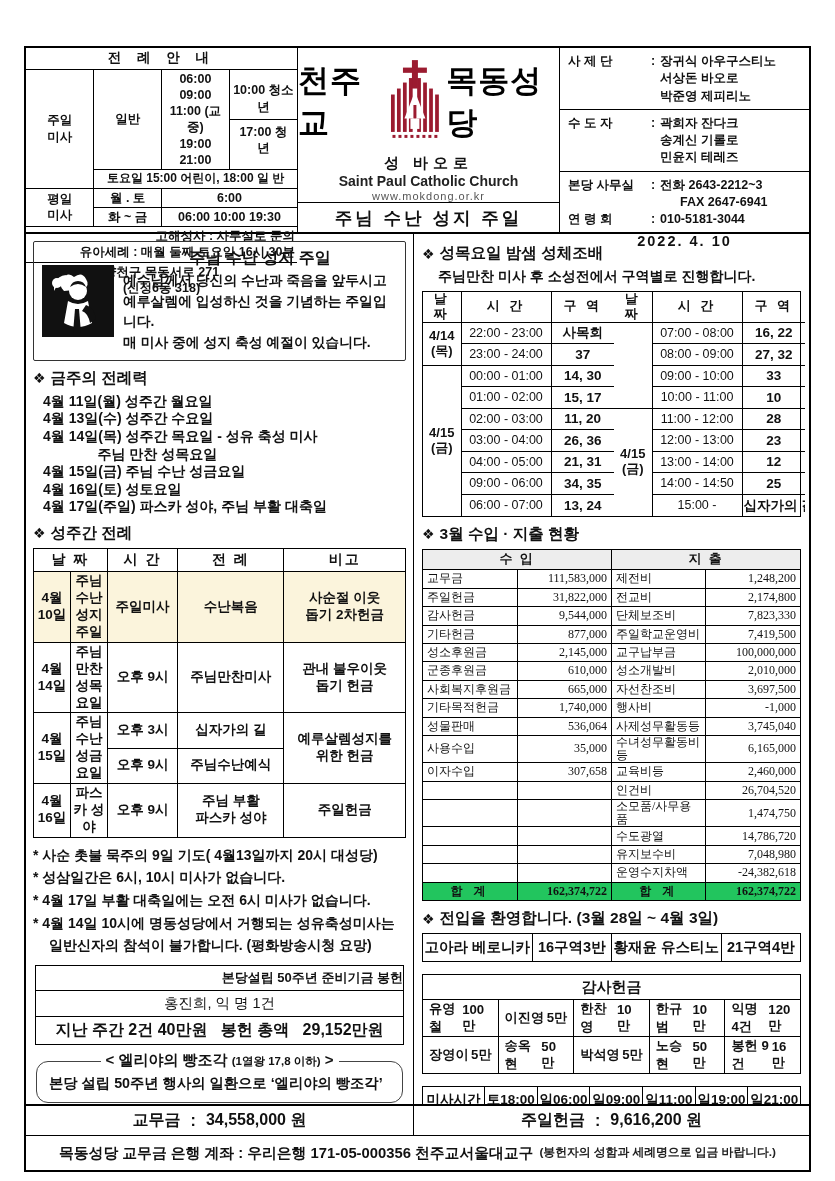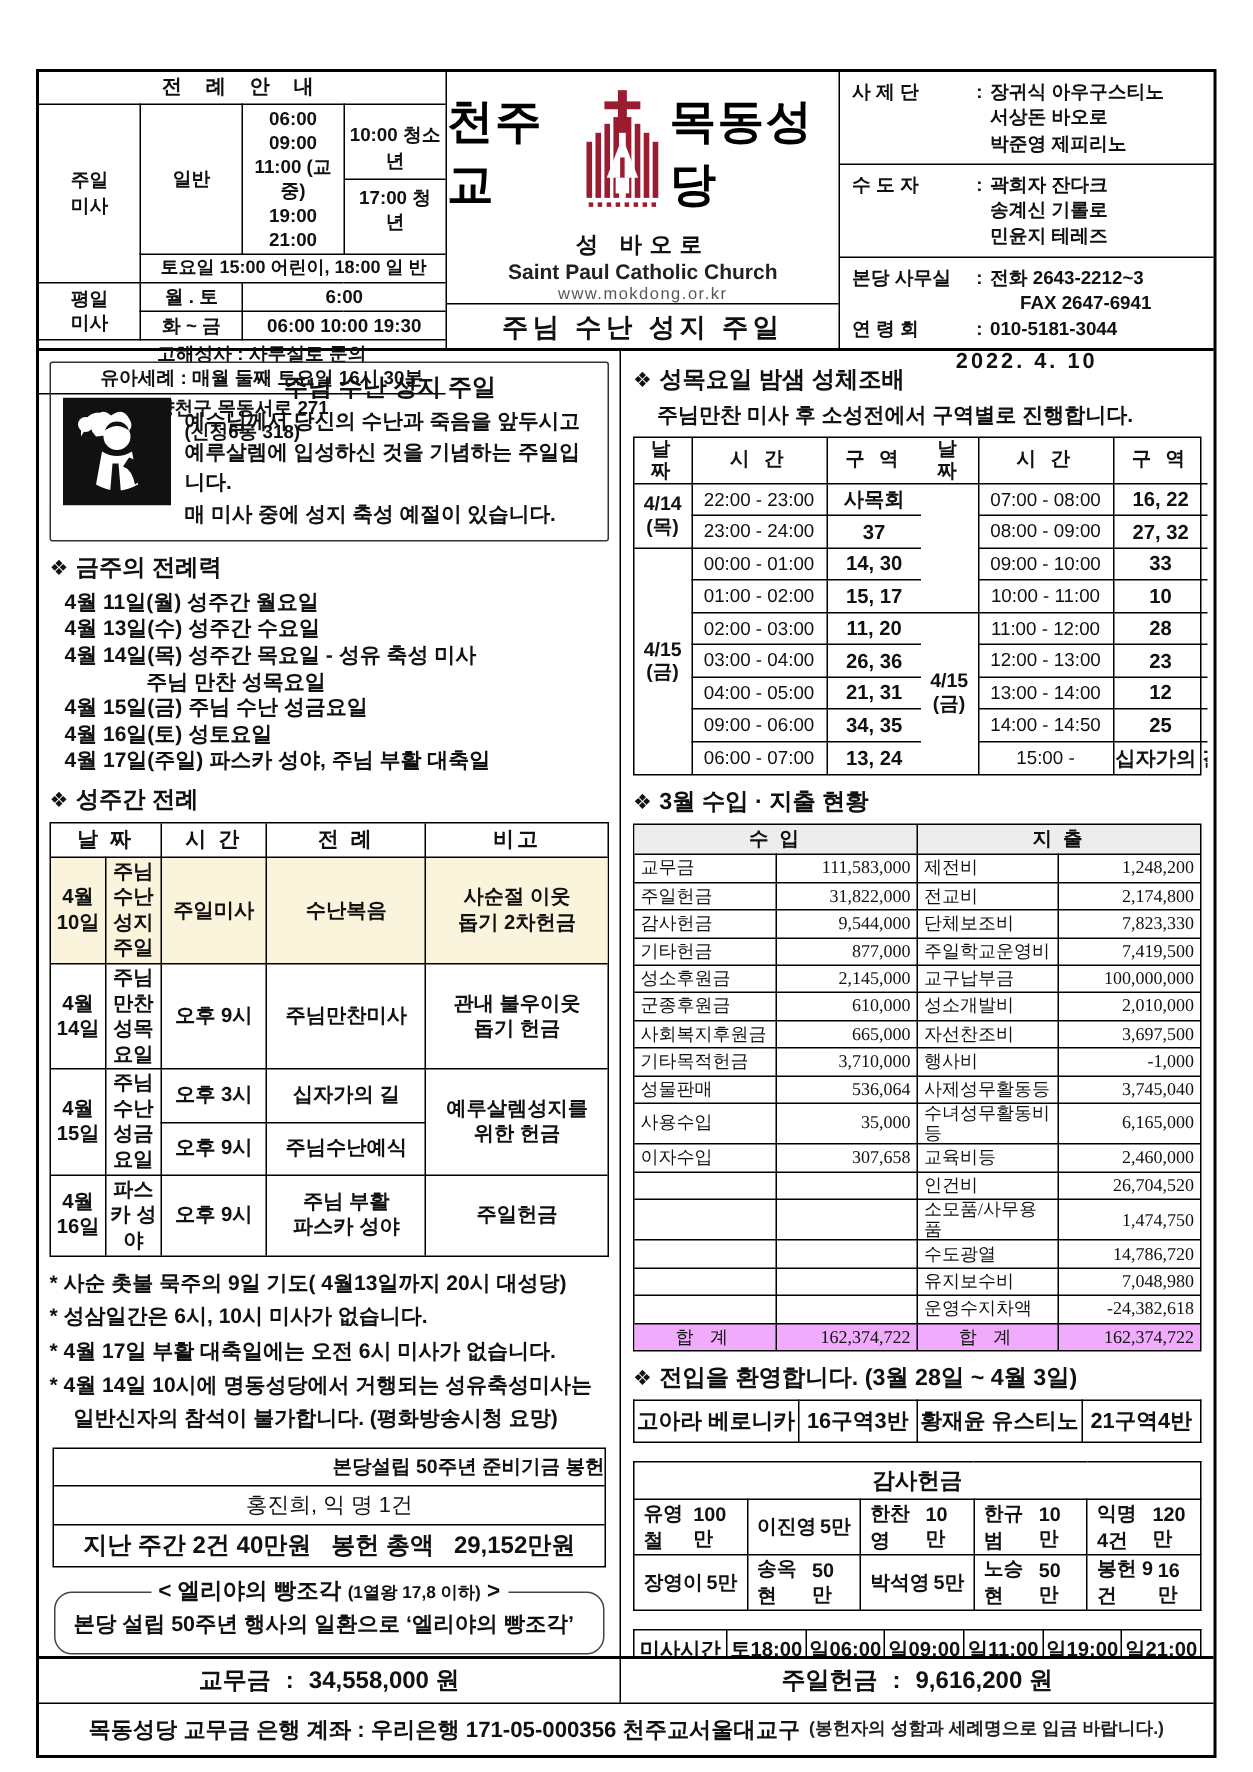--- a/index.html
+++ b/index.html
@@ -15,21 +15,21 @@
   .h-left{width:272px;border-right:1px solid #000;}
   table.sched{width:100%;height:100%;border-collapse:collapse;border-style:hidden;
       font-size:12.5px;font-weight:bold;text-align:center;table-layout:fixed;}
   table.sched td{border:1px solid #000;padding:1px 2px;line-height:1.3;}
   .sched .ttl{letter-spacing:6px;height:21px;font-size:13.5px;}
   .sched .c1{width:42px;} .sched .c2{width:40px;} .sched .c3{width:108px;} .sched .c4{width:82px;}
   .youth-cell{padding:0 !important;}
   .youth-cell .half{padding:4px 2px;}
   .youth-cell .half:first-child{border-bottom:1px solid #000;}
   .sched .small{font-size:12px;}
-  .sched .left-txt{text-align:center;padding-left:28px;}
+  .sched .left-txt{text-align:right;padding-left:28px;}
 
   .h-center{width:262px;border-right:1px solid #000;display:flex;flex-direction:column;}
   .logo-zone{flex:1;display:flex;flex-direction:column;align-items:center;justify-content:center;padding-top:4px;}
   .logo-row{display:flex;align-items:center;gap:2px;}
   .logo-name{font-size:31px;font-weight:bold;letter-spacing:1px;color:#000;}
   .patron{font-size:15px;font-weight:bold;letter-spacing:5px;margin-top:2px;}
   .name-en{font-size:14px;font-weight:bold;color:#222;line-height:1.2;}
   .website{font-size:11px;color:#555;letter-spacing:1px;}
   .week-banner{height:30px;border-top:1px solid #000;display:flex;align-items:center;justify-content:center;
       font-size:17.5px;font-weight:bold;letter-spacing:3px;}
@@ -99,21 +99,21 @@
   .ad-time{letter-spacing:0;}
 
   
   .fin-wrap{border:1.5px solid #000;}
   table.fin{width:100%;border-collapse:collapse;border-style:hidden;table-layout:fixed;
       font-family:"Liberation Serif","DejaVu Serif",serif;font-size:12px;}
   table.fin td,table.fin th{border:1px solid #000;padding:0 4px;height:18.4px;line-height:1.1;}
   table.fin th{background:#ededed;font-size:13px;letter-spacing:2px;height:20px;}
   .fin-label{width:101px;text-align:left;}
   .fin-amt{width:90px;text-align:right;}
-  .fin-total td{background:#f0abfc;font-weight:normal;}
+  .fin-total td{background:#22c55e;font-weight:bold;}
   .fin-total .tl{text-align:center;letter-spacing:4px;}
 
   
   table.welcome{width:100%;border-collapse:collapse;table-layout:fixed;font-size:14.5px;font-weight:bold;
       text-align:center;}
   table.welcome td{border:1px solid #000;height:28px;}
   table.welcome td + td{border-left:1px dashed #666;}
   .w-name{width:29%;} .w-zone{width:21%;}
 
   
@@ -568,21 +568,21 @@
                   <td class="fin-amt">2,010,000</td>
                 </tr>
                 <tr>
                   <td class="fin-label">사회복지후원금</td>
                   <td class="fin-amt">665,000</td>
                   <td class="fin-label">자선찬조비</td>
                   <td class="fin-amt">3,697,500</td>
                 </tr>
                 <tr>
                   <td class="fin-label">기타목적헌금</td>
-                  <td class="fin-amt">3,710,000</td>
+                  <td class="fin-amt">1,740,000</td>
                   <td class="fin-label">행사비</td>
                   <td class="fin-amt">-1,000</td>
                 </tr>
                 <tr>
                   <td class="fin-label">성물판매</td>
                   <td class="fin-amt">536,064</td>
                   <td class="fin-label">사제성무활동등</td>
                   <td class="fin-amt">3,745,040</td>
                 </tr>
                 <tr>

